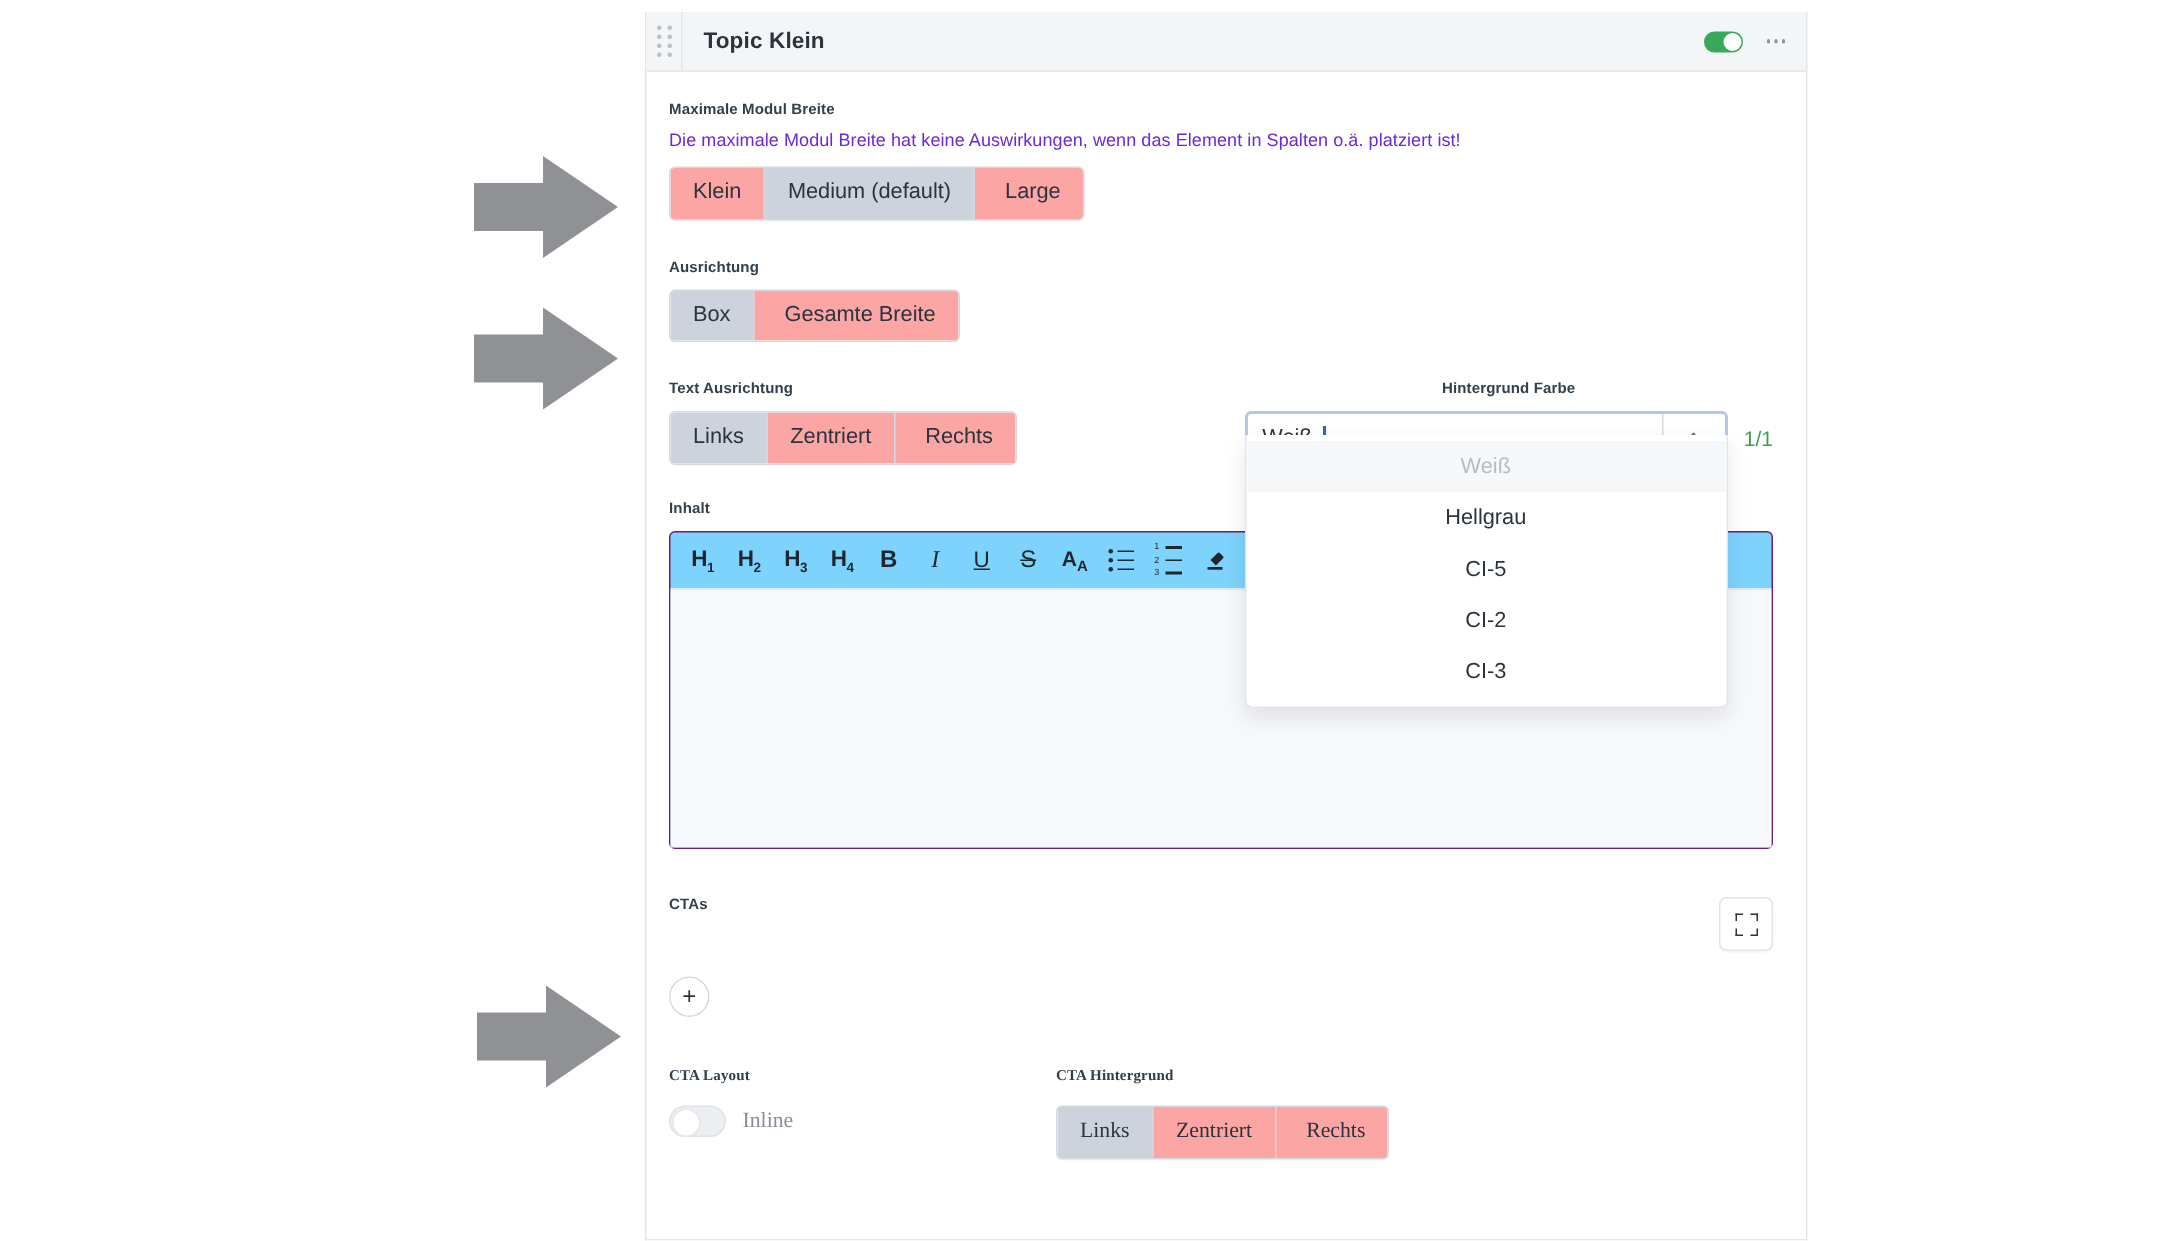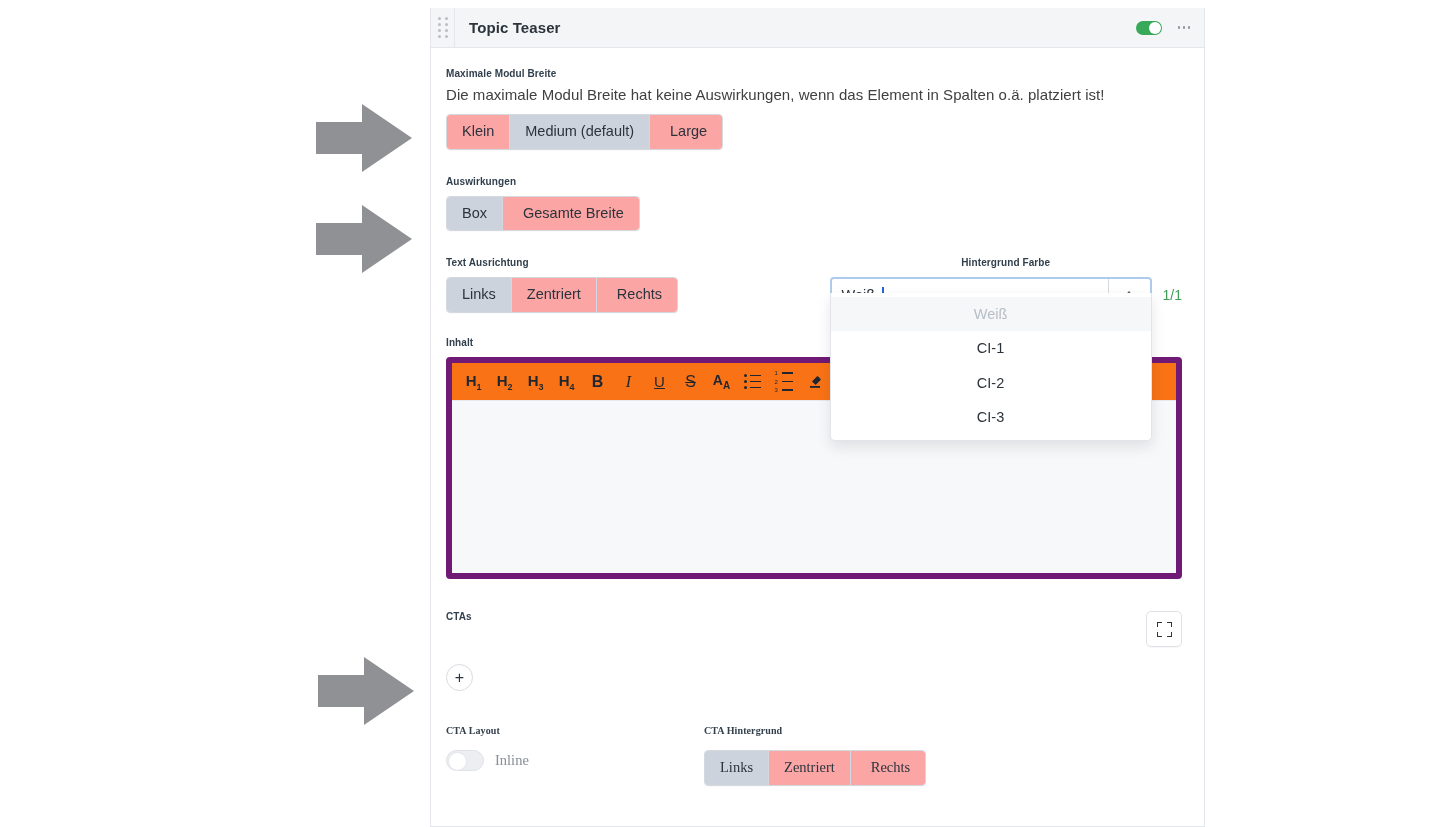--- a/index.html
+++ b/index.html
@@ -69,21 +69,21 @@
   .kebab i { width:2.5px; height:2.5px; background:#8d939b; border-radius:50%; display:block; }
 
   .panel-body { padding:20px 22px 0 15px; }
 
   
   .field-label {
     font-size:10px; font-weight:600; color:#32404d;
     margin-bottom:9px; letter-spacing:.1px;
   }
   .hint {
-    font-size:15px; color:#404040; margin:-2px 0 11px 0;
+    font-size:12px; color:#6d28d9; margin:-2px 0 11px 0;
     letter-spacing:.05px;
   }
   .block { margin-bottom:26px; }
 
   
   .seg {
     display:inline-flex;
     border:1px solid #d4d9e0;
     border-radius:4px;
     overflow:hidden;
@@ -147,21 +147,21 @@
     z-index:30;
   }
   .dropdown .opt {
     padding:7px 11px;
     font-size:14.5px; color:#2b333c;
     cursor:pointer; line-height:1.4;
   }
   .dropdown .opt.selected { color:#b7bdc5; background:#f6f7f9; }
 
   
-  .editor { border:6px solid #701a75; border-radius:4px; background:#f97316; }
+  .editor { border:1px solid #701a75; border-radius:4px; background:#7dd3fc; }
   .editor-toolbar {
     display:flex; align-items:center; gap:0;
     height:38px; padding:0 6px;
     border-bottom:1px solid #e6e9ed;
     overflow:hidden;
   }
   .tb {
     width:31px; height:32px;
     display:flex; align-items:center; justify-content:center;
     cursor:pointer; flex:0 0 auto;
@@ -253,21 +253,21 @@
         <i></i>
           <i></i>
           <i></i>
           <i></i>
           <i></i>
           <i></i>
           <i></i>
           <i></i>
       </span>
     </div>
-    <div class="panel-title">Topic Teaser</div>
+    <div class="panel-title">Topic Klein</div>
     <div class="header-right">
       <div class="toggle-on"></div>
       <div class="kebab">
           <i></i>
           <i></i>
           <i></i>
         </div>
     </div>
   </div>
 
@@ -277,21 +277,21 @@
       <div class="field-label">Maximale Modul Breite</div>
       <div class="hint">Die maximale Modul Breite hat keine Auswirkungen, wenn das Element in Spalten o.ä. platziert ist!</div>
       <div class="seg">
         <button>Klein</button>
         <button class="active">Medium (default)</button>
         <button>Large</button>
       </div>
     </div>
 
     <div class="block">
-      <div class="field-label">Auswirkungen</div>
+      <div class="field-label">Ausrichtung</div>
       <div class="seg">
         <button class="active">Box</button>
         <button>Gesamte Breite</button>
       </div>
     </div>
 
     <div class="row2">
       <div class="col-left">
         <div class="field-label">Text Ausrichtung</div>
         <div class="seg">
@@ -311,21 +311,22 @@
             </div>
             <div class="arrow-btn">
               <span class="chev-up"></span>
             </div>
           </div>
           <div class="counter">1/1</div>
         </div>
 
         <div class="dropdown">
           <div class="opt selected">Weiß</div>
-          <div class="opt">CI-1</div>
+          <div class="opt">Hellgrau</div>
+          <div class="opt">CI-5</div>
           <div class="opt">CI-2</div>
           <div class="opt">CI-3</div>
         </div>
       </div>
     </div>
 
     <div class="block" style="margin-bottom:32px;">
       <div class="field-label">Inhalt</div>
       <div class="editor">
         <div class="editor-toolbar">

